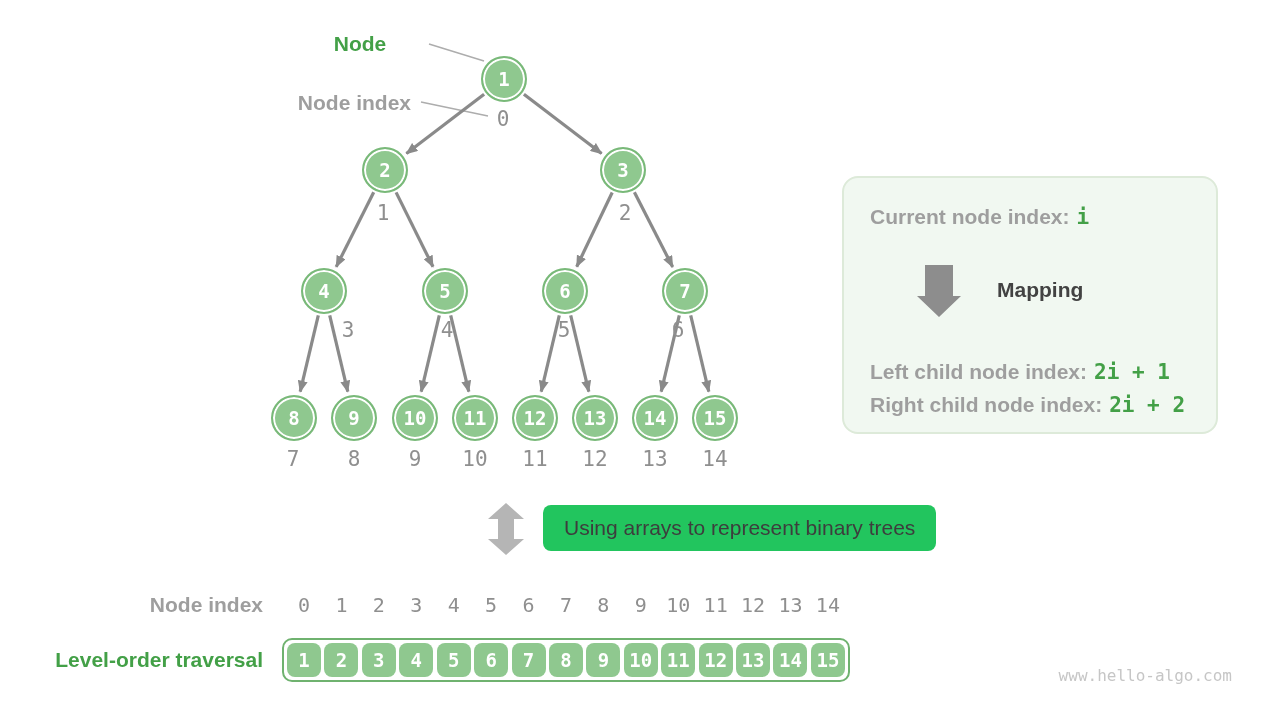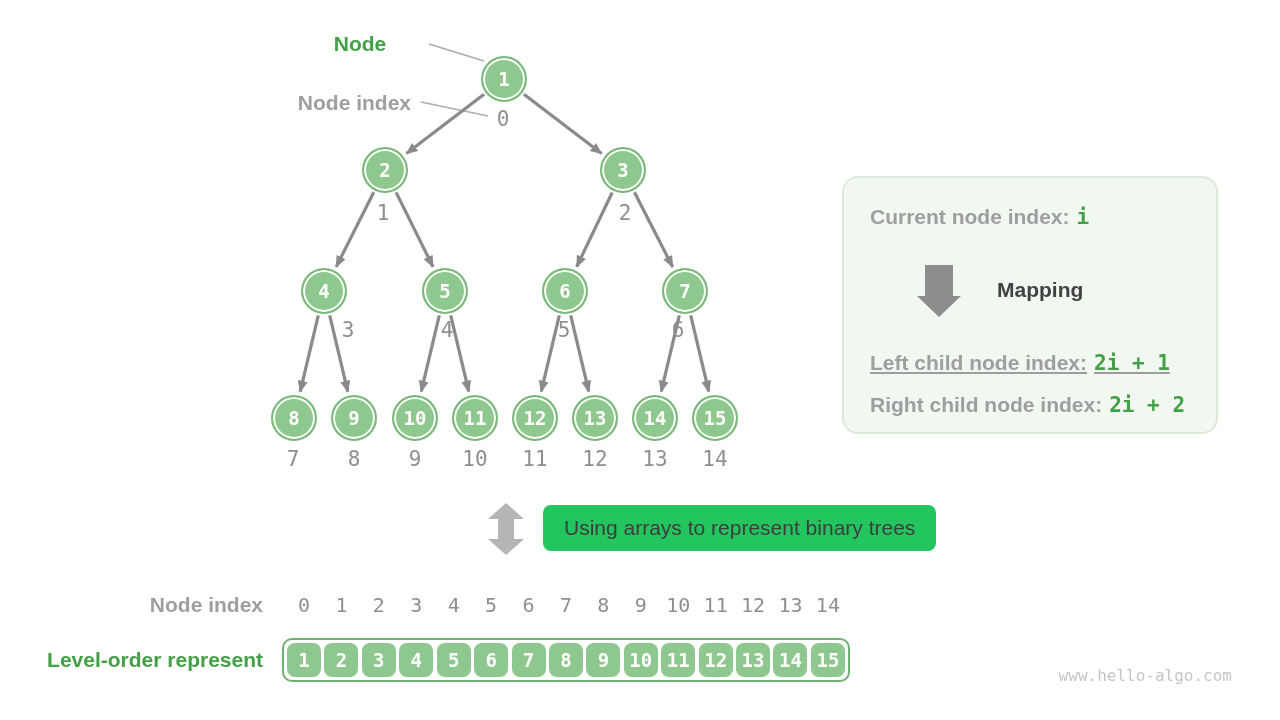--- a/index.html
+++ b/index.html
@@ -33,21 +33,21 @@
     font-weight:bold;font-size:21px;color:#9e9e9e;
   }
   
   .card{
     position:absolute;left:842px;top:176px;width:376px;height:258px;
     background:#f1f8f1;border:2px solid #ddead9;border-radius:16px;box-sizing:border-box;
   }
   .cline{position:absolute;left:26px;white-space:nowrap;font-weight:bold;font-size:21px;color:#9e9e9e;line-height:28px;}
   .cline .code{font-family:"DejaVu Sans Mono",monospace;font-weight:bold;color:#43a047;margin-left:7px;}
   .cline1{top:25px;}
-  .cline2{top:171px;text-decoration:underline;}
+  .cline2{top:180px;}
   .cline3{top:213px;}
   .card-mapping{position:absolute;left:153px;top:100px;font-weight:bold;font-size:21px;color:#424242;}
   .card-arrow{position:absolute;left:73px;top:87px;}
   
   .updown{position:absolute;left:488px;top:503px;}
   .caption{
     position:absolute;left:543px;top:505px;height:46px;
     background:#22c55e;border-radius:8px;color:#3d3d3d;font-size:21px;
     display:flex;align-items:center;padding:0 21px;white-space:nowrap;
   }
@@ -165,21 +165,21 @@
       <span>Right child node index:</span><span class="code">2i + 2</span>
     </div>
   </div>
 
   <svg class="updown" width="36" height="52">
     <polygon points="18,0 36,16 26,16 26,36 36,36 18,52 0,36 10,36 10,16 0,16" fill="#b5b5b5"></polygon>
   </svg>
   <div class="caption">Using arrays to represent binary trees</div>
 
   <div class="b-label-index">Node index</div>
-  <div class="b-label-trav">Level-order represent</div>
+  <div class="b-label-trav">Level-order traversal</div>
   <div class="index-row" id="index-row">
       <span class="acell-idx">0</span>
       <span class="acell-idx">1</span>
       <span class="acell-idx">2</span>
       <span class="acell-idx">3</span>
       <span class="acell-idx">4</span>
       <span class="acell-idx">5</span>
       <span class="acell-idx">6</span>
       <span class="acell-idx">7</span>
       <span class="acell-idx">8</span>

